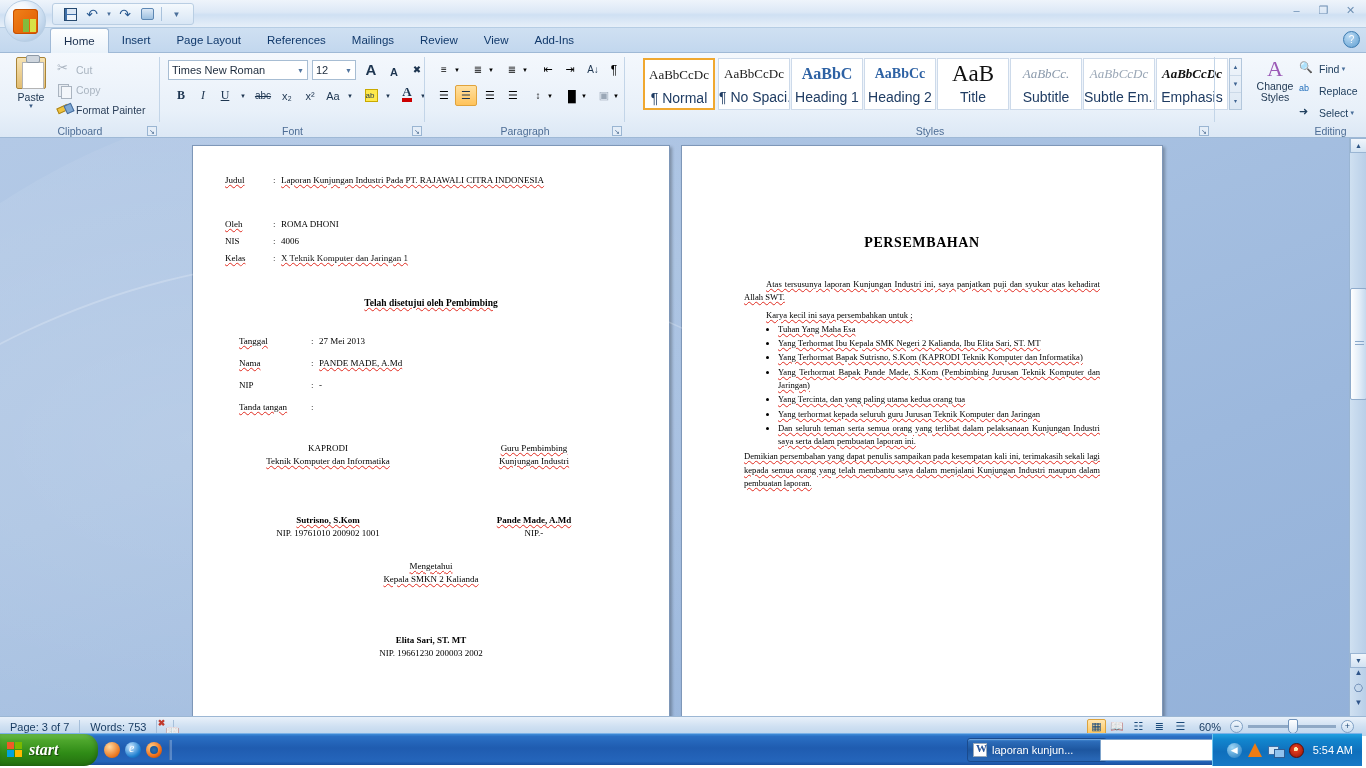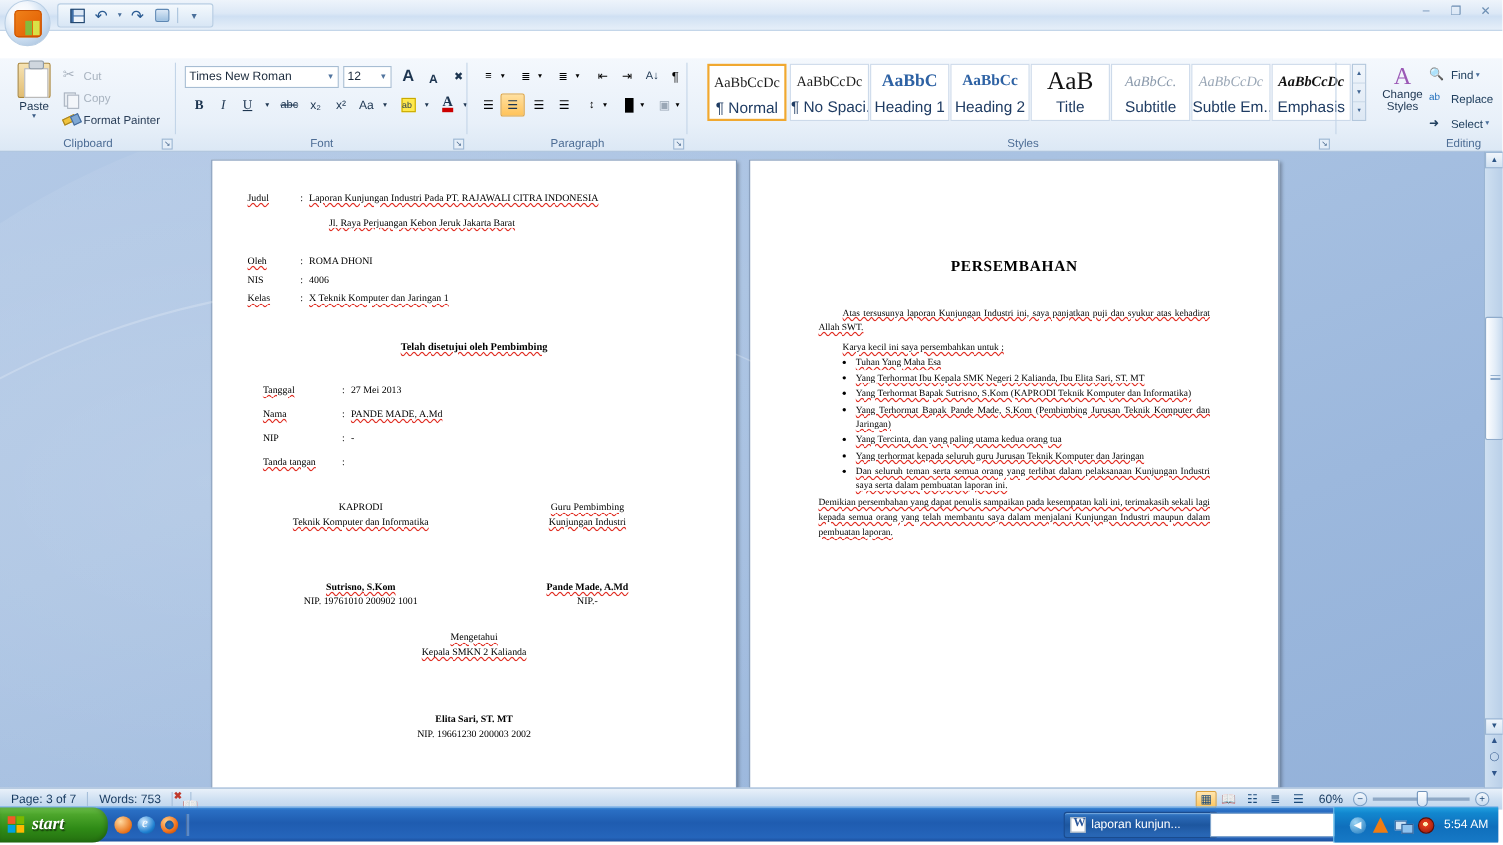--- a/index.html
+++ b/index.html
@@ -339,20 +339,31 @@
           <span class="tinydrop" style="font-size:8px">▼</span>
         </div>
     </div>
     <div class="wintitle-btns">
       <div class="wb">–</div>
       <div class="wb">❐</div>
       <div class="wb">✕</div>
     </div>
   </div>
 
+  <div class="tabstrip">
+    <div class="tab active" style="margin-left:50px">Home</div>
+    <div class="tab">Insert</div>
+    <div class="tab">Page Layout</div>
+    <div class="tab">References</div>
+    <div class="tab">Mailings</div>
+    <div class="tab">Review</div>
+    <div class="tab">View</div>
+    <div class="tab">Add-Ins</div>
+    <div class="helpbtn">?</div>
+  </div>
 
   <div class="ribbon">
 
     <div class="grp" id="grp-clip">
       <div class="paste-btn">
         <div class="paste-ico"></div>
         <div class="paste-cap">Paste</div>
         <div style="font-size:6px;color:#3b5c85">▼</div>
       </div>
       <div class="mini-row" style="top:8px">
@@ -580,21 +591,20 @@
 
         <div class="row">
           <div class="lbl-col sq">Judul</div>
           <div style="width:8px">:</div>
           <div class="sq" style="flex:1">Laporan Kunjungan Industri  Pada PT. RAJAWALI CITRA INDONESIA</div>
         </div>
         <div style="height:9px"></div>
         <div class="row">
           <div class="lbl-col"></div>
           <div style="width:8px"></div>
-          <div class="sq" style="flex:1; padding-left:18px">Jl. Raya Perjuangan Kebon Jeruk Jakarta Barat</div>
         </div>
 
         <div style="height:22px"></div>
 
         <div class="row">
           <div class="lbl-col sq">Oleh</div>
           <div style="width:8px">:</div>
           <div style="flex:1">ROMA DHONI</div>
         </div>
         <div style="height:4px"></div>

